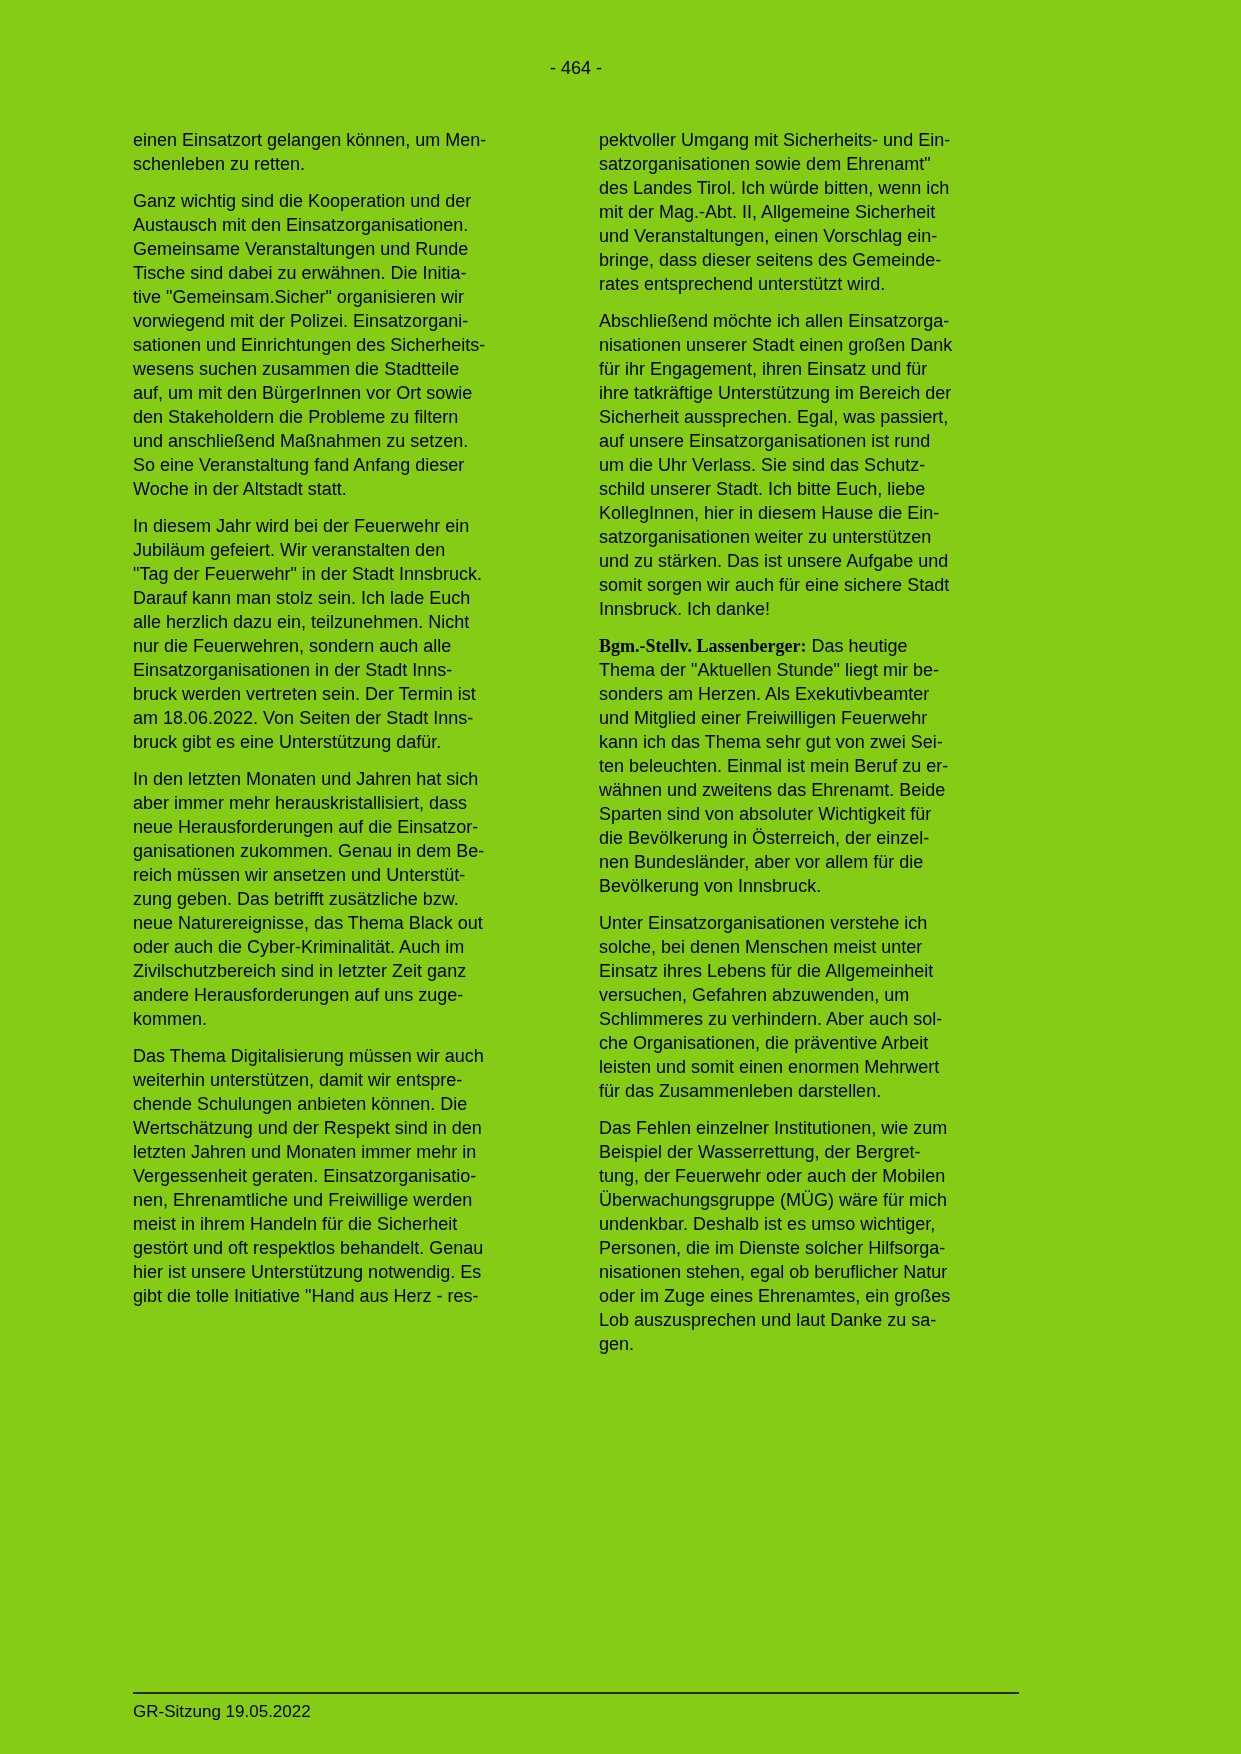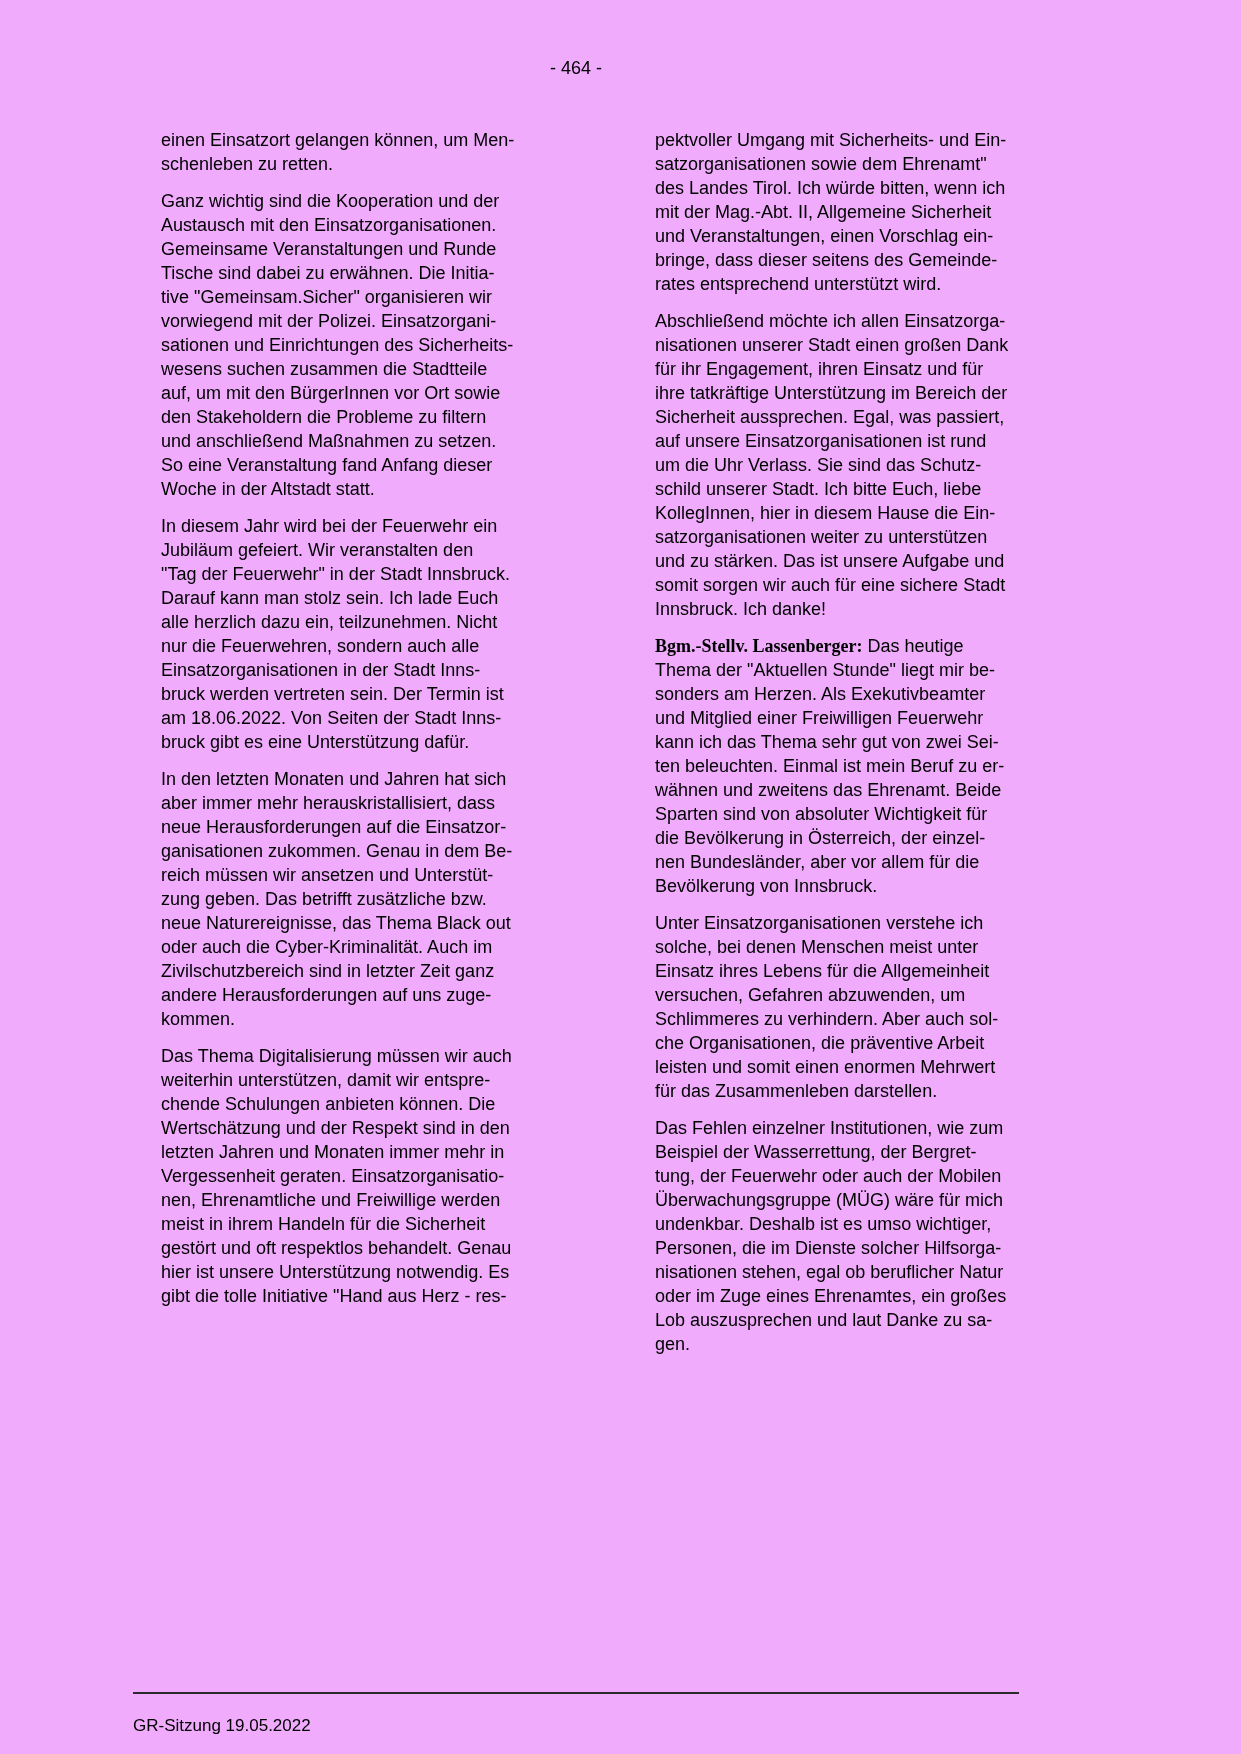--- a/index.html
+++ b/index.html
@@ -6,21 +6,21 @@
     margin: 0;
     padding: 0;
     background: #e8e8e8;
     font-family: "Liberation Sans", sans-serif;
   }
   .page {
     position: relative;
     width: 1241px;
     height: 1754px;
     margin: 0 auto;
-    background: #f0abfc;
+    background: #84cc16;
     color: #000000;
     overflow: hidden;
   }
   .page-number {
     position: absolute;
     top: 58px;
     left: 133px;
     width: 886px;
     text-align: center;
     font-size: 18px;
@@ -30,21 +30,20 @@
     position: absolute;
     top: 128px;
     left: 133px;
     width: 886px;
     display: flex;
     column-gap: 46px;
   }
   .col {
     width: 420px;
     flex: 0 0 420px;
-    margin-left: 28px;
   }
   p.para {
     margin: 0 0 13px 0;
     font-size: 18px;
     line-height: 24px;
     white-space: pre;
     color: #000000;
   }
   p.para strong.speaker {
     font-weight: bold;
@@ -54,21 +53,21 @@
     position: absolute;
     left: 133px;
     top: 1692px;
     width: 886px;
   }
   .footer-rule {
     border-top: 2px solid #2b2b2b;
     height: 0;
   }
   .footer-text {
-    padding-top: 22px;
+    padding-top: 8px;
     font-size: 17px;
     color: #000000;
   }
 </style>
 </head>
 <body>
 
 <div class="page">
 
   <div class="page-number">- 464 -</div>

